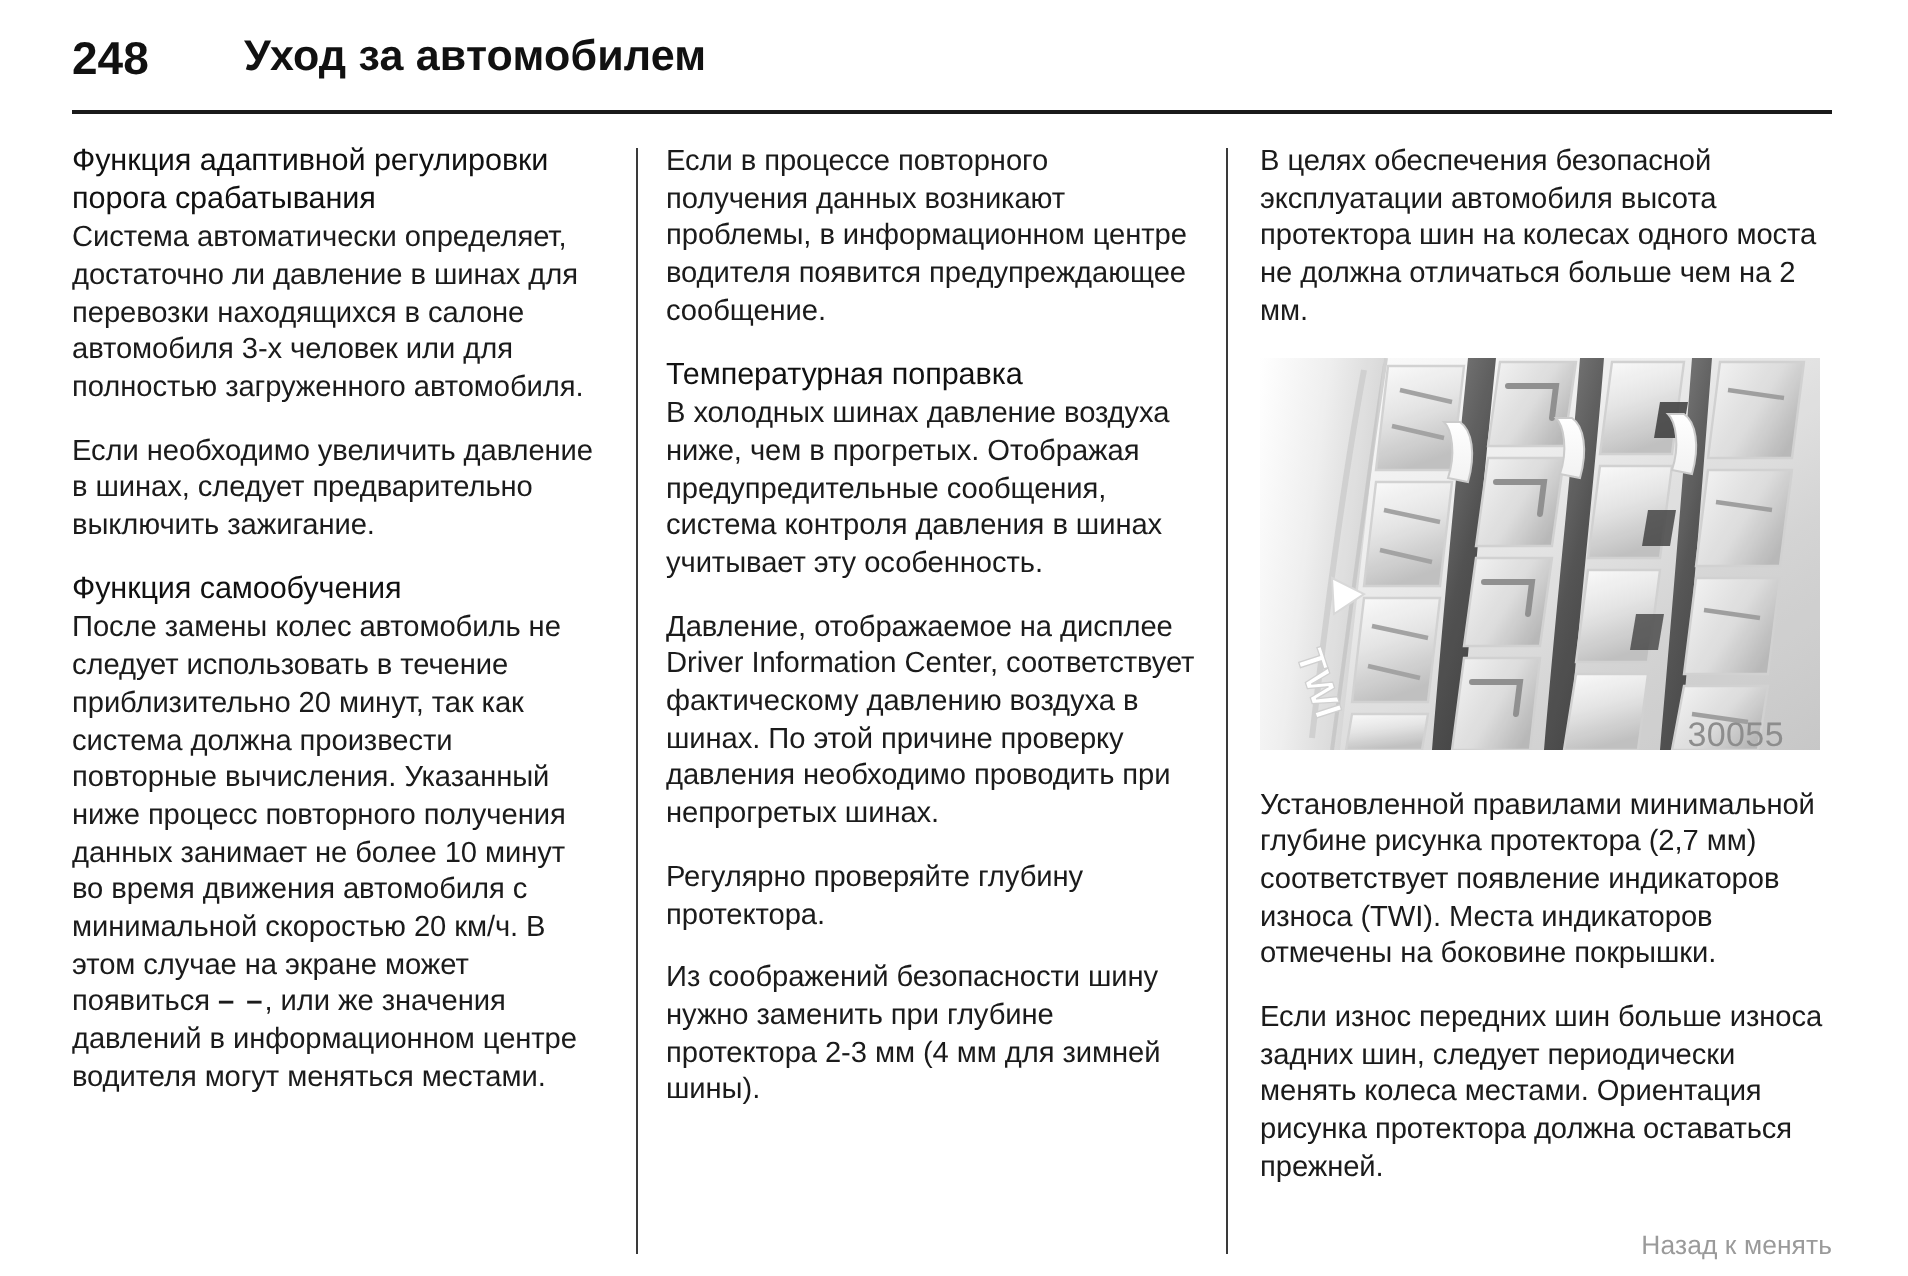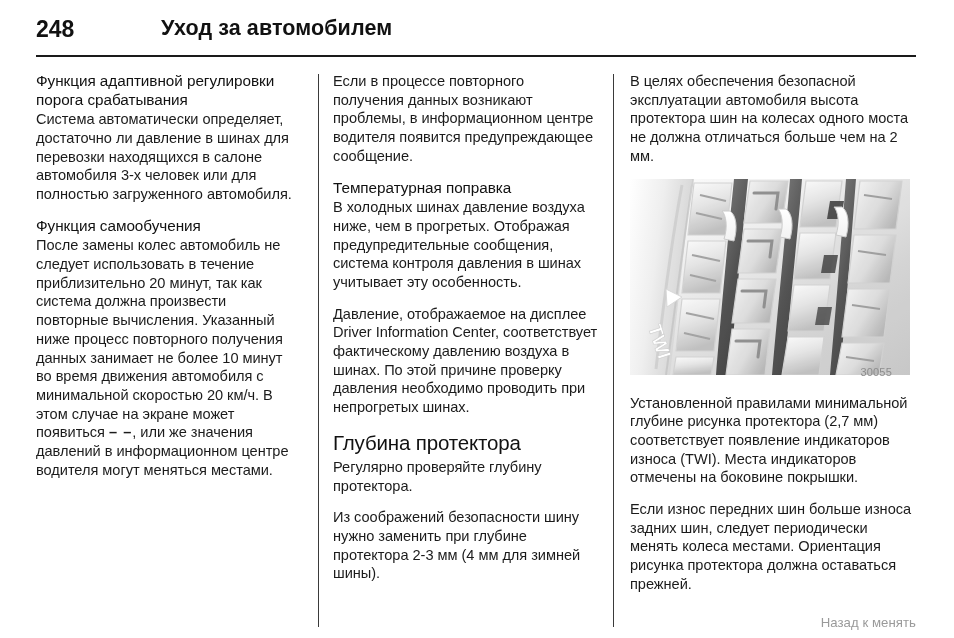--- a/index.html
+++ b/index.html
@@ -25,21 +25,20 @@
 
   
   .page-header {
     position: absolute;
     left: 36px;
     top: 16px;
     width: 880px;
     height: 32px;
     display: flex;
     align-items: flex-start;
-    gap: 39px;
   }
   .page-number {
     font-size: 23px;
     font-weight: bold;
     letter-spacing: 0px;
     color: #111;
     width: 86px;
   }
   .header-title {
     font-size: 21.5px;
@@ -121,21 +120,21 @@
     width: 280px;
     height: 203px;
     background: #ffffff;
     overflow: hidden;
   }
   .figure svg { display: block; }
   .fig-number {
     position: absolute;
     right: 18px;
     bottom: 4px;
-    font-size: 11px;
+    font-size: 17px;
     color: #8d8d8d;
     letter-spacing: 0.2px;
     margin-left: 38px;
   }
 
   
   .footer-link {
     position: absolute;
     right: 38px;
     bottom: 8px;
@@ -156,30 +155,30 @@
   <div class="header-rule"></div>
 
   <div class="columns">
 
     <div class="col-divider divider-1"></div>
     <div class="col-divider divider-2"></div>
 
     <div class="col col-1">
       <h2 class="sec-title">Функция адаптивной регулировки порога срабатывания</h2>
       <p class="body">Система автоматически определяет, достаточно ли давление в шинах для перевозки находящихся в салоне автомобиля 3-х человек или для полностью загруженного автомобиля.</p>
+      <p class="body">Если необходимо увеличить давление в шинах, следует предварительно выключить зажигание.</p>
       <h2 class="sec-title spaced-top">Функция самообучения</h2>
       <p class="body"><span>После замены колес автомобиль не следует использовать в течение приблизительно 20 минут, так как система должна произвести повторные вычисления. Указанный ниже процесс повторного получения данных занимает не более 10 минут во время движения автомобиля с минимальной скоростью 20 км/ч. В этом случае на экране может появиться </span><span class="dash-pair">– –</span><span>, или же значения давлений в информационном центре водителя могут меняться местами.</span></p>
     </div>
 
     <div class="col col-2">
       <p class="body">Если в процессе повторного получения данных возникают проблемы, в информационном центре водителя появится предупреждающее сообщение.</p>
       <h2 class="sec-title spaced-top">Температурная поправка</h2>
       <p class="body">В холодных шинах давление воздуха ниже, чем в прогретых. Отображая предупредительные сообщения, система контроля давления в шинах учитывает эту особенность.</p>
       <p class="body">Давление, отображаемое на дисплее Driver Information Center, соответствует фактическому давлению воздуха в шинах. По этой причине проверку давления необходимо проводить при непрогретых шинах.</p>
-      <h2 class="sec-title big spaced-top">Глубина протектора</h2>
       <p class="body">Регулярно проверяйте глубину протектора.</p>
       <p class="body">Из соображений безопасности шину нужно заменить при глубине протектора 2-3 мм (4 мм для зимней шины).</p>
     </div>
 
     <div class="col col-3">
       <p class="body">В целях обеспечения безопасной эксплуатации автомобиля высота протектора шин на колесах одного моста не должна отличаться больше чем на 2 мм.</p>
 
       <div class="figure">
         <svg width="280" height="196" viewBox="0 0 280 196">
           <defs>

